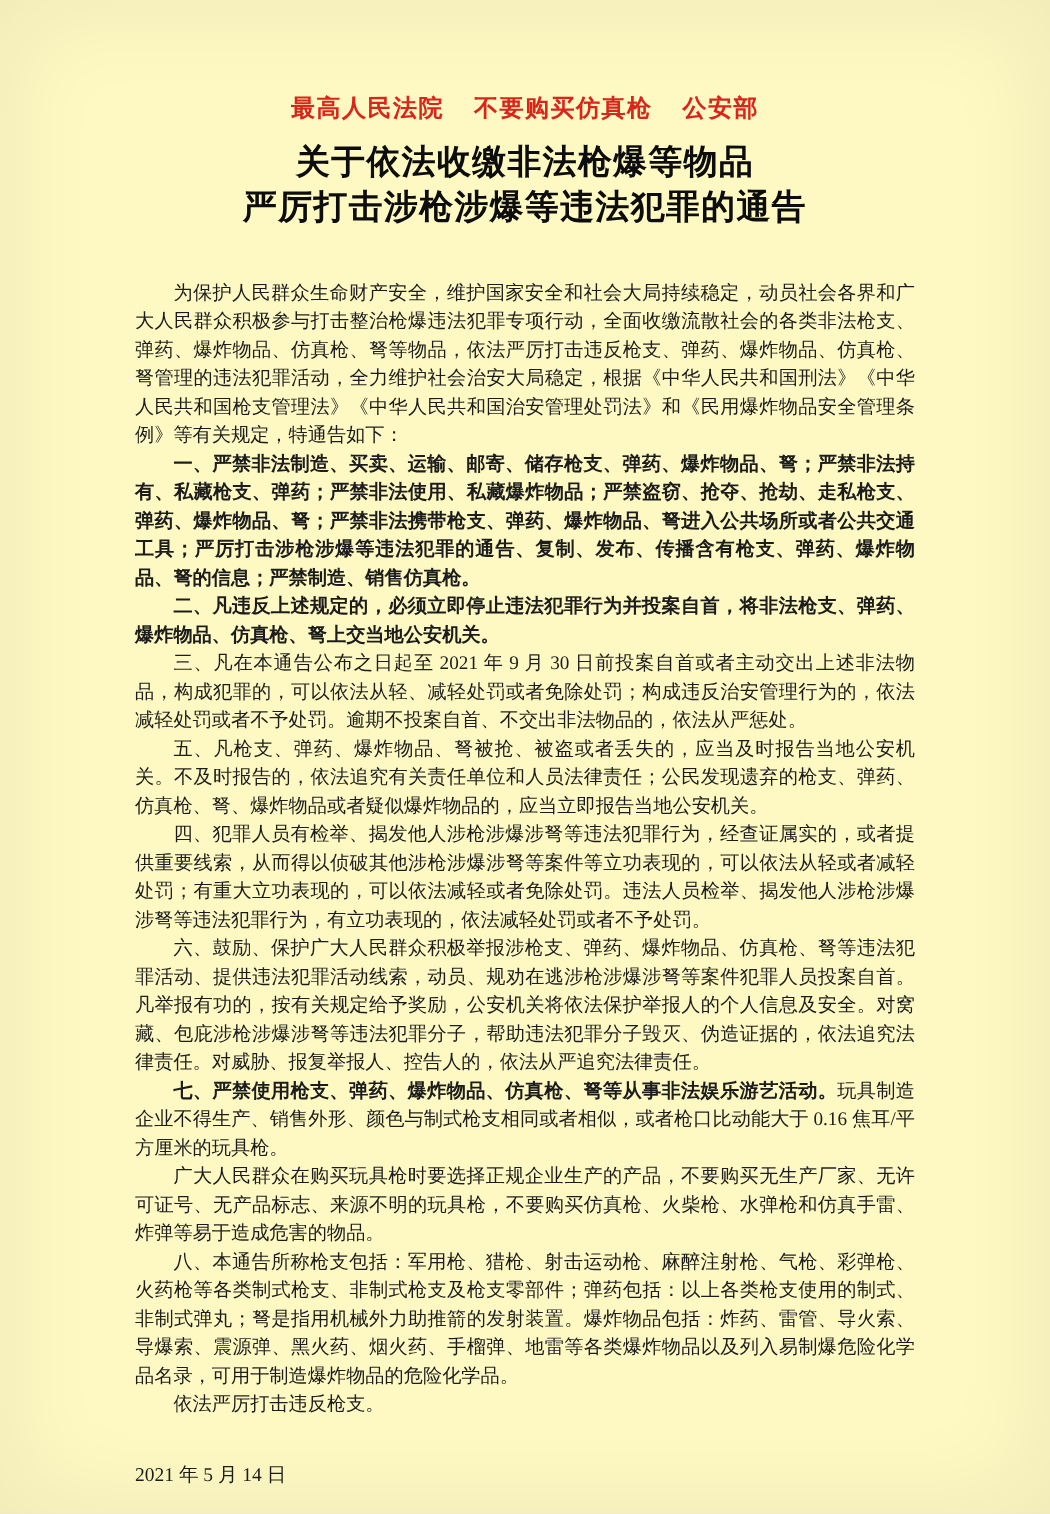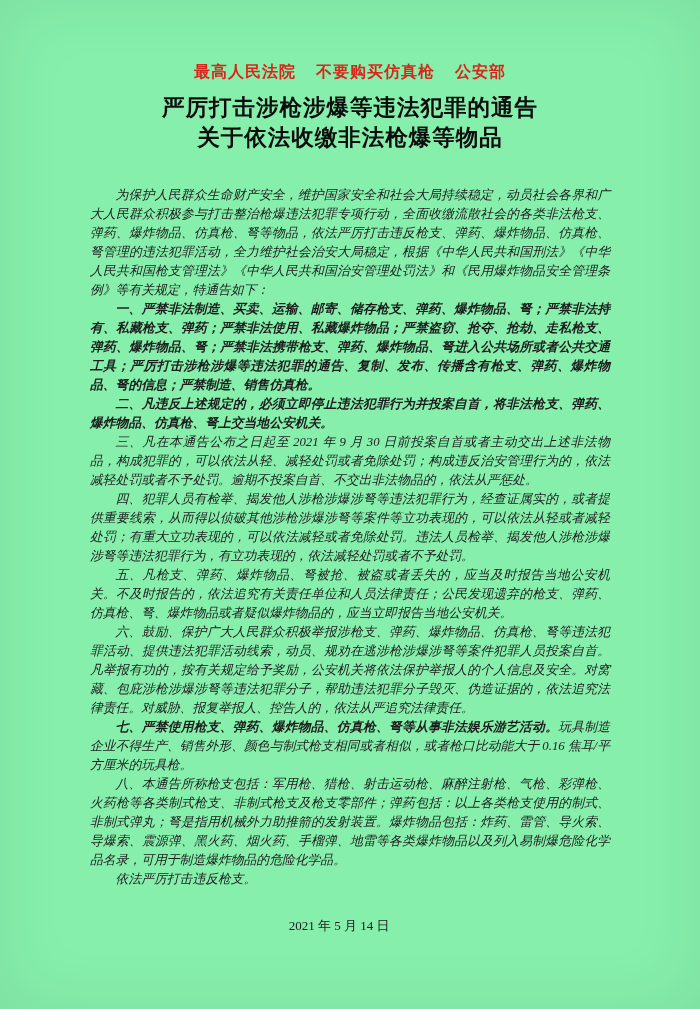--- a/index.html
+++ b/index.html
@@ -1,20 +1,20 @@
 <!DOCTYPE html>
 <html lang="zh"><head>
 <meta charset="utf-8">
 <style>
   html,body{margin:0;padding:0;background:#e8e8e8;}
   .page{
     position:relative;
     width:700px;height:1009px;
     margin:0 auto;
-    background:#86efac;
+    background:#fef9c3;
     box-sizing:border-box;
     padding:62px 90px 0 90px;
     font-family:"Liberation Serif","DejaVu Serif",serif;
     color:#1c1c1c;
     box-shadow:inset 0 0 70px rgba(0,0,0,0.07);
     overflow:hidden;
   }
   .issuers{
     display:flex;justify-content:center;align-items:baseline;
     gap:20px;
@@ -36,51 +36,51 @@
   .body{
     margin-top:33px;
     font-size:12.8px;
     line-height:19px;
     text-align:justify;
     text-justify:inter-ideograph;
   }
   .body p{
     margin:0;
     text-indent:2em;
-    font-style:italic;
   }
   .body p.bold{font-weight:bold;}
   .body p b{font-weight:bold;}
   .date{
-    text-align:center;
+    text-align:left;
     padding-right:22px;
     margin-top:27px;
     font-size:13px;
     line-height:19px;
   }
 </style>
 </head>
 <body>
 
 <div class="page">
   <div class="issuers" id="issuers-line" style="color: rgb(217, 38, 26);">
     <span>最高人民法院</span>
     <span>不要购买仿真枪</span>
     <span>公安部</span>
   </div>
   <h1 class="title">
+    <span>关于依法收缴非法枪爆等物品</span>
     <span>严厉打击涉枪涉爆等违法犯罪的通告</span>
-    <span>关于依法收缴非法枪爆等物品</span>
   </h1>
   <div class="body" id="body-container">
       <p>为保护人民群众生命财产安全，维护国家安全和社会大局持续稳定，动员社会各界和广大人民群众积极参与打击整治枪爆违法犯罪专项行动，全面收缴流散社会的各类非法枪支、弹药、爆炸物品、仿真枪、弩等物品，依法严厉打击违反枪支、弹药、爆炸物品、仿真枪、弩管理的违法犯罪活动，全力维护社会治安大局稳定，根据《中华人民共和国刑法》《中华人民共和国枪支管理法》《中华人民共和国治安管理处罚法》和《民用爆炸物品安全管理条例》等有关规定，特通告如下：</p>
       <p class="bold">一、严禁非法制造、买卖、运输、邮寄、储存枪支、弹药、爆炸物品、弩；严禁非法持有、私藏枪支、弹药；严禁非法使用、私藏爆炸物品；严禁盗窃、抢夺、抢劫、走私枪支、弹药、爆炸物品、弩；严禁非法携带枪支、弹药、爆炸物品、弩进入公共场所或者公共交通工具；严厉打击涉枪涉爆等违法犯罪的通告、复制、发布、传播含有枪支、弹药、爆炸物品、弩的信息；严禁制造、销售仿真枪。</p>
       <p class="bold">二、凡违反上述规定的，必须立即停止违法犯罪行为并投案自首，将非法枪支、弹药、爆炸物品、仿真枪、弩上交当地公安机关。</p>
       <p>三、凡在本通告公布之日起至 2021 年 9 月 30 日前投案自首或者主动交出上述非法物品，构成犯罪的，可以依法从轻、减轻处罚或者免除处罚；构成违反治安管理行为的，依法减轻处罚或者不予处罚。逾期不投案自首、不交出非法物品的，依法从严惩处。</p>
+      <p>五、凡枪支、弹药、爆炸物品、弩被抢、被盗或者丢失的，应当及时报告当地公安机关。不及时报告的，依法追究有关责任单位和人员法律责任；公民发现遗弃的枪支、弹药、仿真枪、弩、爆炸物品或者疑似爆炸物品的，应当立即报告当地公安机关。</p>
       <p>四、犯罪人员有检举、揭发他人涉枪涉爆涉弩等违法犯罪行为，经查证属实的，或者提供重要线索，从而得以侦破其他涉枪涉爆涉弩等案件等立功表现的，可以依法从轻或者减轻处罚；有重大立功表现的，可以依法减轻或者免除处罚。违法人员检举、揭发他人涉枪涉爆涉弩等违法犯罪行为，有立功表现的，依法减轻处罚或者不予处罚。</p>
-      <p>五、凡枪支、弹药、爆炸物品、弩被抢、被盗或者丢失的，应当及时报告当地公安机关。不及时报告的，依法追究有关责任单位和人员法律责任；公民发现遗弃的枪支、弹药、仿真枪、弩、爆炸物品或者疑似爆炸物品的，应当立即报告当地公安机关。</p>
       <p>六、鼓励、保护广大人民群众积极举报涉枪支、弹药、爆炸物品、仿真枪、弩等违法犯罪活动、提供违法犯罪活动线索，动员、规劝在逃涉枪涉爆涉弩等案件犯罪人员投案自首。凡举报有功的，按有关规定给予奖励，公安机关将依法保护举报人的个人信息及安全。对窝藏、包庇涉枪涉爆涉弩等违法犯罪分子，帮助违法犯罪分子毁灭、伪造证据的，依法追究法律责任。对威胁、报复举报人、控告人的，依法从严追究法律责任。</p>
       <p><b>七、严禁使用枪支、弹药、爆炸物品、仿真枪、弩等从事非法娱乐游艺活动。</b>玩具制造企业不得生产、销售外形、颜色与制式枪支相同或者相似，或者枪口比动能大于 0.16 焦耳/平方厘米的玩具枪。</p>
+      <p>广大人民群众在购买玩具枪时要选择正规企业生产的产品，不要购买无生产厂家、无许可证号、无产品标志、来源不明的玩具枪，不要购买仿真枪、火柴枪、水弹枪和仿真手雷、炸弹等易于造成危害的物品。</p>
       <p>八、本通告所称枪支包括：军用枪、猎枪、射击运动枪、麻醉注射枪、气枪、彩弹枪、火药枪等各类制式枪支、非制式枪支及枪支零部件；弹药包括：以上各类枪支使用的制式、非制式弹丸；弩是指用机械外力助推箭的发射装置。爆炸物品包括：炸药、雷管、导火索、导爆索、震源弹、黑火药、烟火药、手榴弹、地雷等各类爆炸物品以及列入易制爆危险化学品名录，可用于制造爆炸物品的危险化学品。</p>
       <p>依法严厉打击违反枪支。</p>
     </div>
   <div class="date">2021 年 5 月 14 日</div>
 </div>
 
 </body></html>

